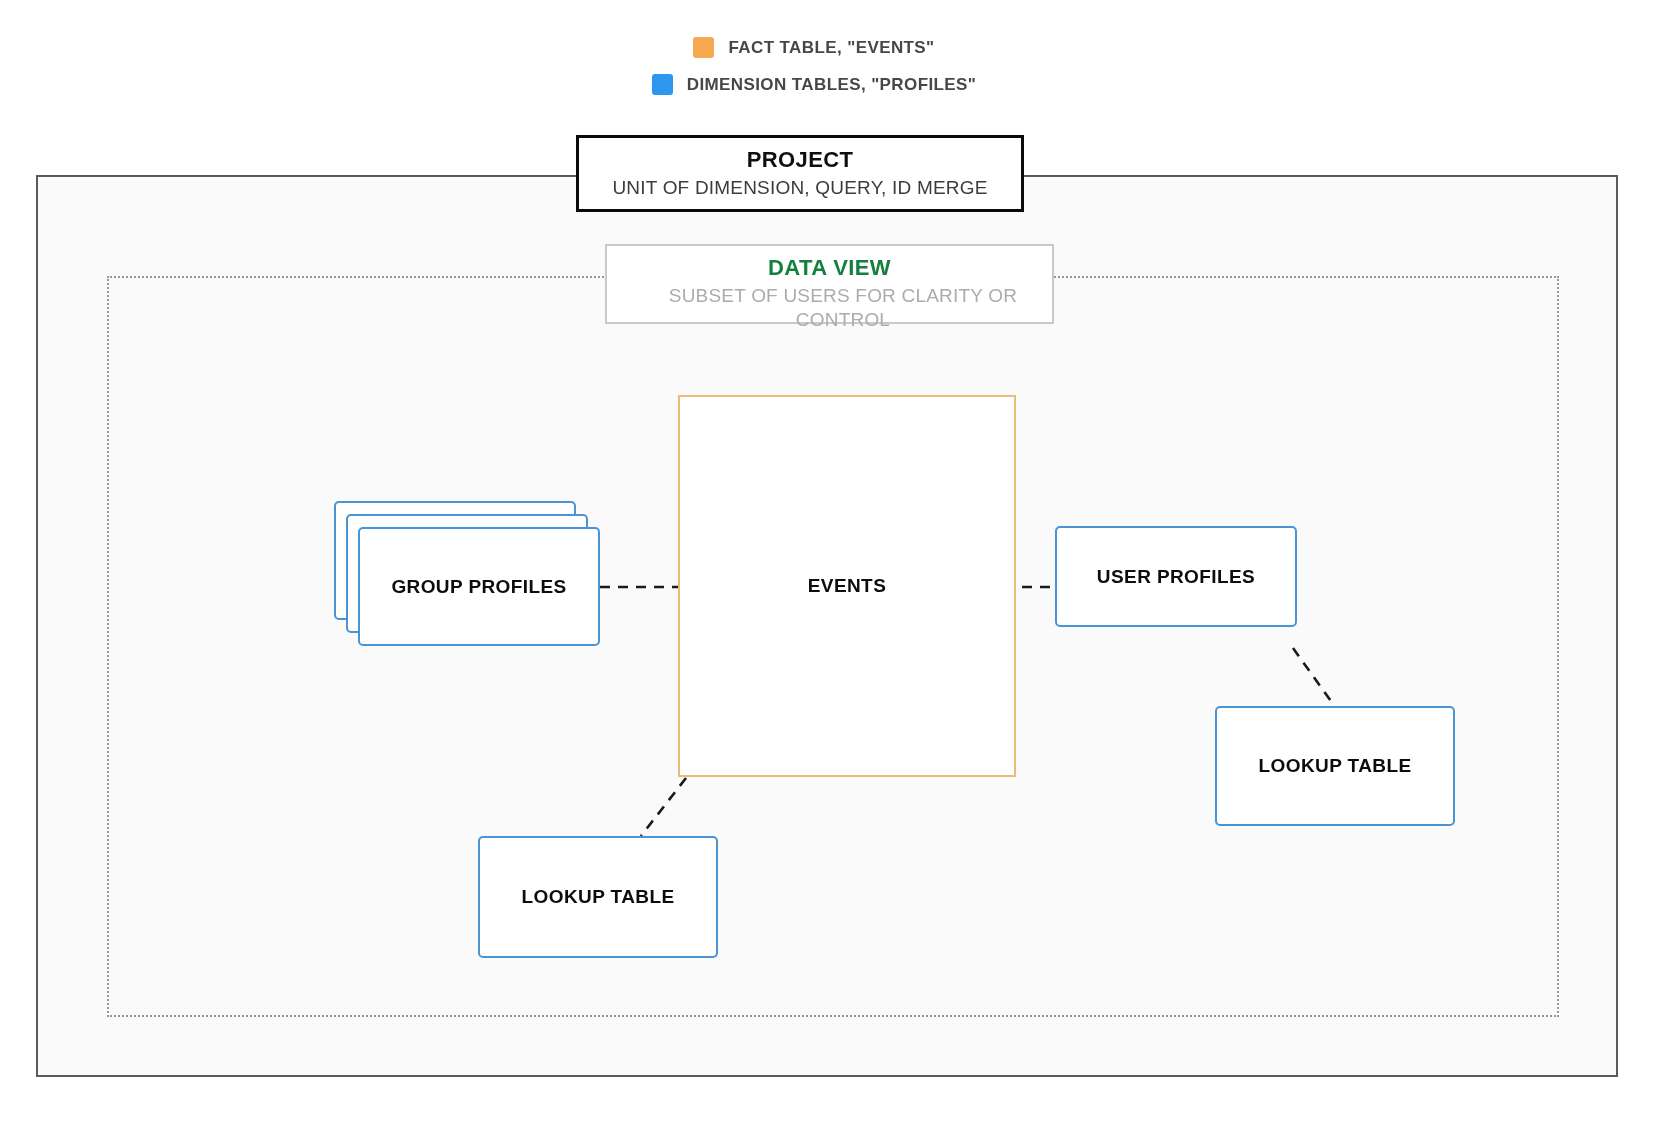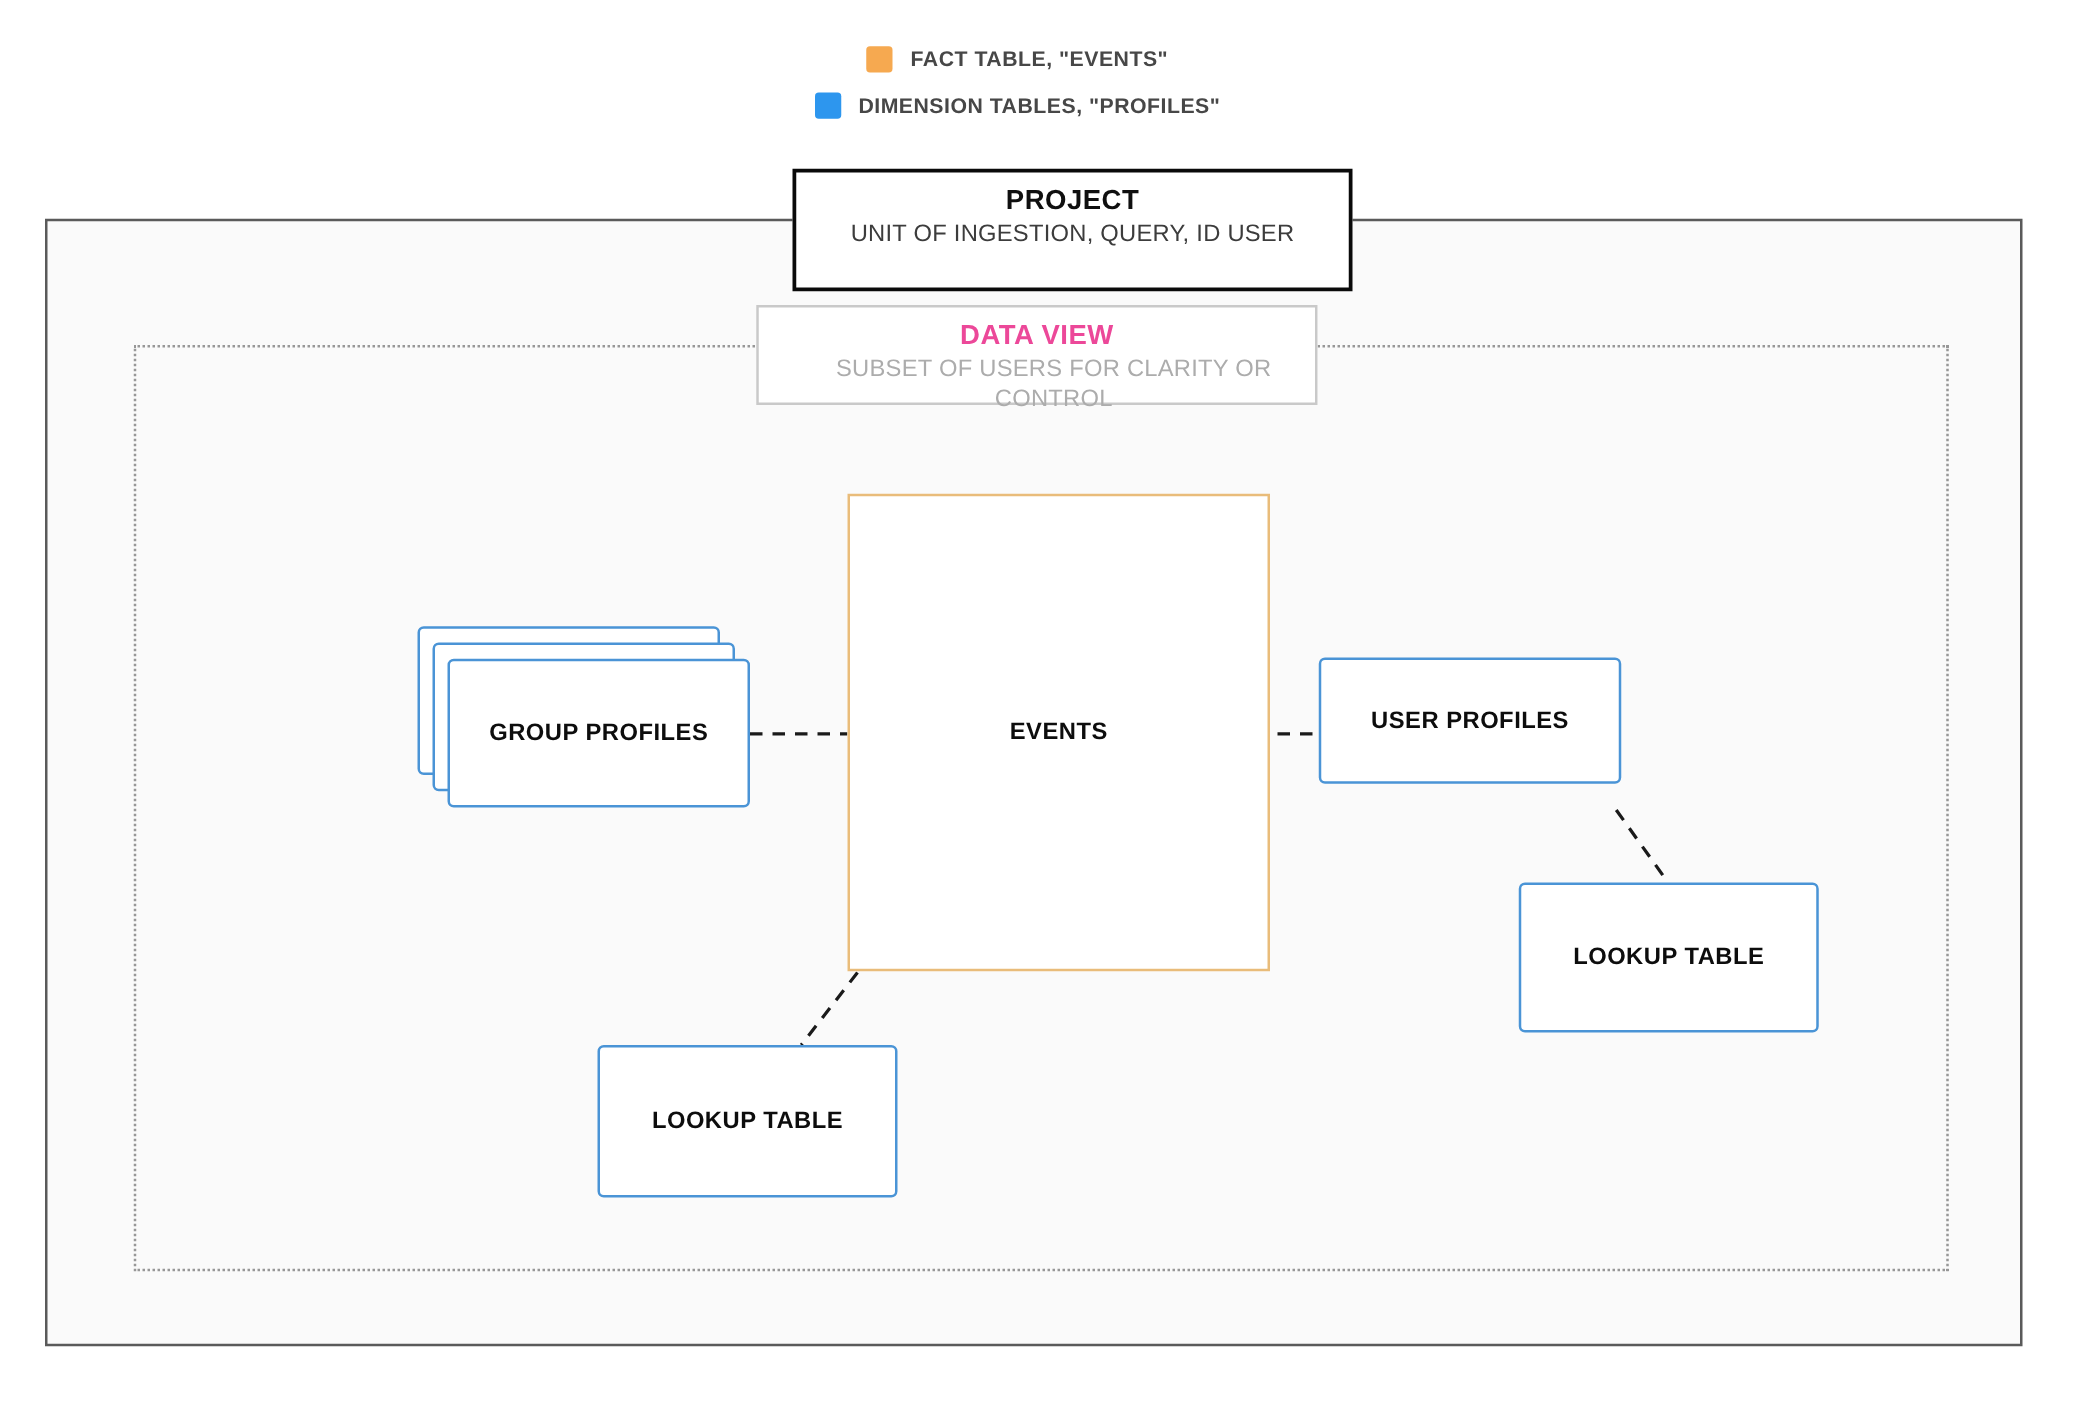--- a/index.html
+++ b/index.html
@@ -57,41 +57,41 @@
 
   
   .header-box {
     position: absolute;
     box-sizing: border-box;
     background: #ffffff;
     text-align: center;
     z-index: 5;
   }
   .project-box {
-    left: 634px; top: 135px;
-    width: 448px; height: 98px;
+    left: 576px; top: 135px;
+    width: 448px; height: 77px;
     border: 3px solid #0a0a0a;
     padding-top: 9px;
   }
   .project-title {
     font-size: 22px; font-weight: bold; color: #0f0f0f;
     letter-spacing: 0.4px; line-height: 26px;
   }
   .project-subtitle {
     font-size: 19px; color: #3c3c3c;
     letter-spacing: 0.2px; line-height: 24px; margin-top: 3px;
   }
   .dataview-box {
     left: 605px; top: 244px;
     width: 449px; height: 80px;
     border: 2px solid #c9c9c9;
     padding-top: 9px;
   }
   .dataview-title {
-    font-size: 22px; font-weight: bold; color: #ec4899;
+    font-size: 22px; font-weight: bold; color: #15803d;
     letter-spacing: 0.4px; line-height: 26px;
   }
   .dataview-subtitle {
     font-size: 19px; color: #acacac;
     letter-spacing: 0.2px; line-height: 24px; margin-top: 3px; margin-left: 27px;
   }
 
   
   .node {
     position: absolute;
@@ -144,21 +144,21 @@
     <span class="swatch swatch-dim"></span>
     <span class="legend-label">DIMENSION TABLES, "PROFILES"</span>
   </div>
 </div>
 
 <div class="outer-box"></div>
 <div class="dotted-box"></div>
 
 <div class="header-box project-box">
   <div class="project-title">PROJECT</div>
-  <div class="project-subtitle">UNIT OF INGESTION, QUERY, ID USER</div>
+  <div class="project-subtitle">UNIT OF DIMENSION, QUERY, ID MERGE</div>
 </div>
 <div class="header-box dataview-box">
   <div class="dataview-title">DATA VIEW</div>
   <div class="dataview-subtitle">SUBSET OF USERS FOR CLARITY OR CONTROL</div>
 </div>
 
 <svg class="connector-layer" viewBox="0 0 1664 1128" xmlns="http://www.w3.org/2000/svg">
   <line x1="600" y1="587" x2="678" y2="587" stroke="#1a1a1a" stroke-width="2.6" stroke-dasharray="10 8"></line>
   <line x1="968" y1="587" x2="1055" y2="587" stroke="#1a1a1a" stroke-width="2.6" stroke-dasharray="10 8"></line>
   <line x1="1293" y1="648" x2="1333" y2="704" stroke="#1a1a1a" stroke-width="2.6" stroke-dasharray="10 8"></line>

